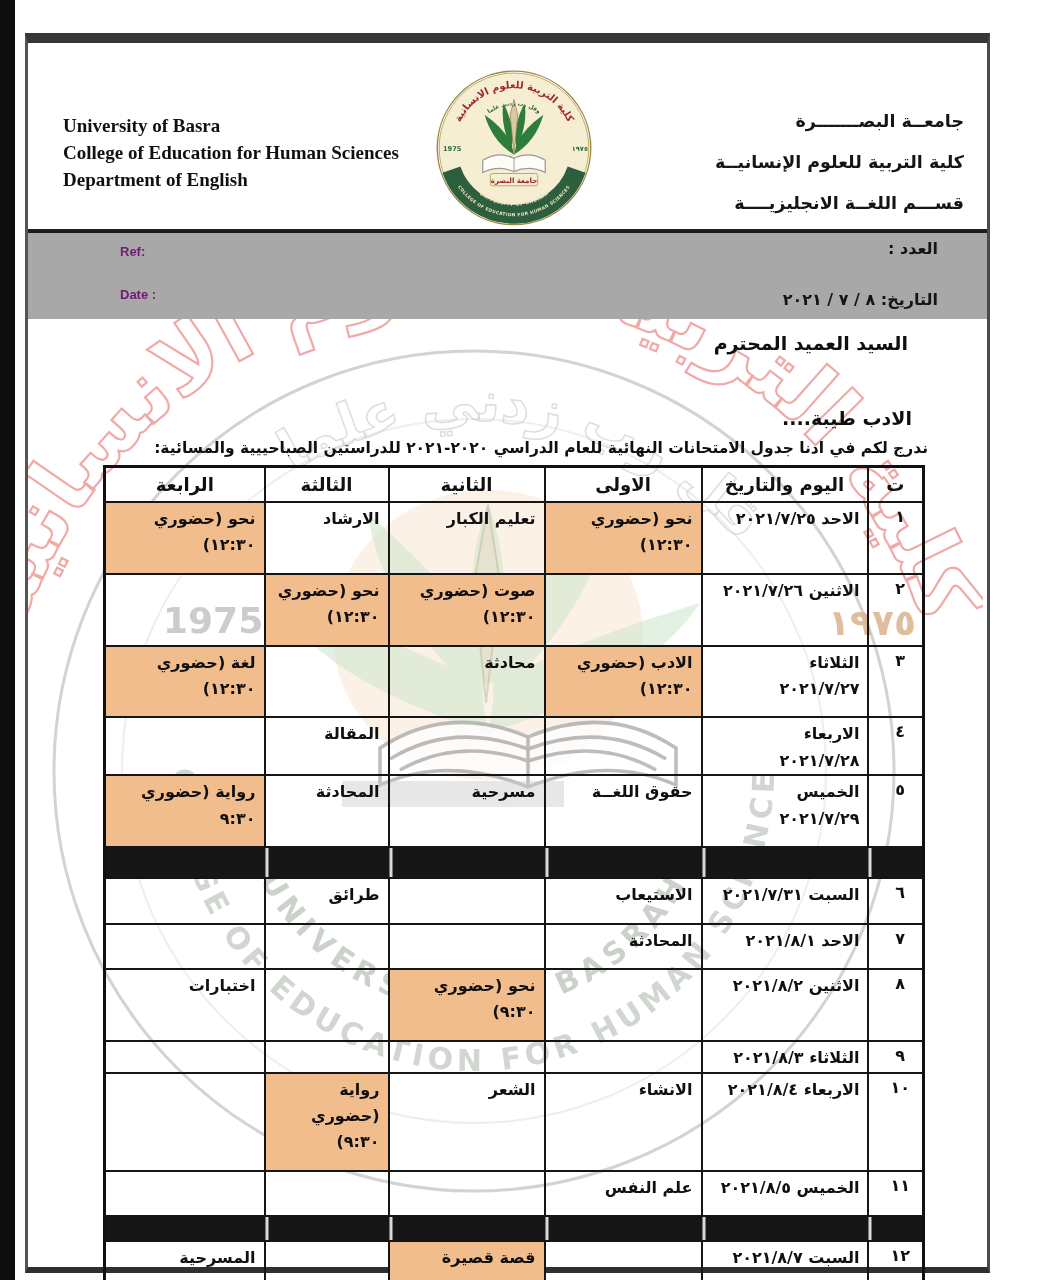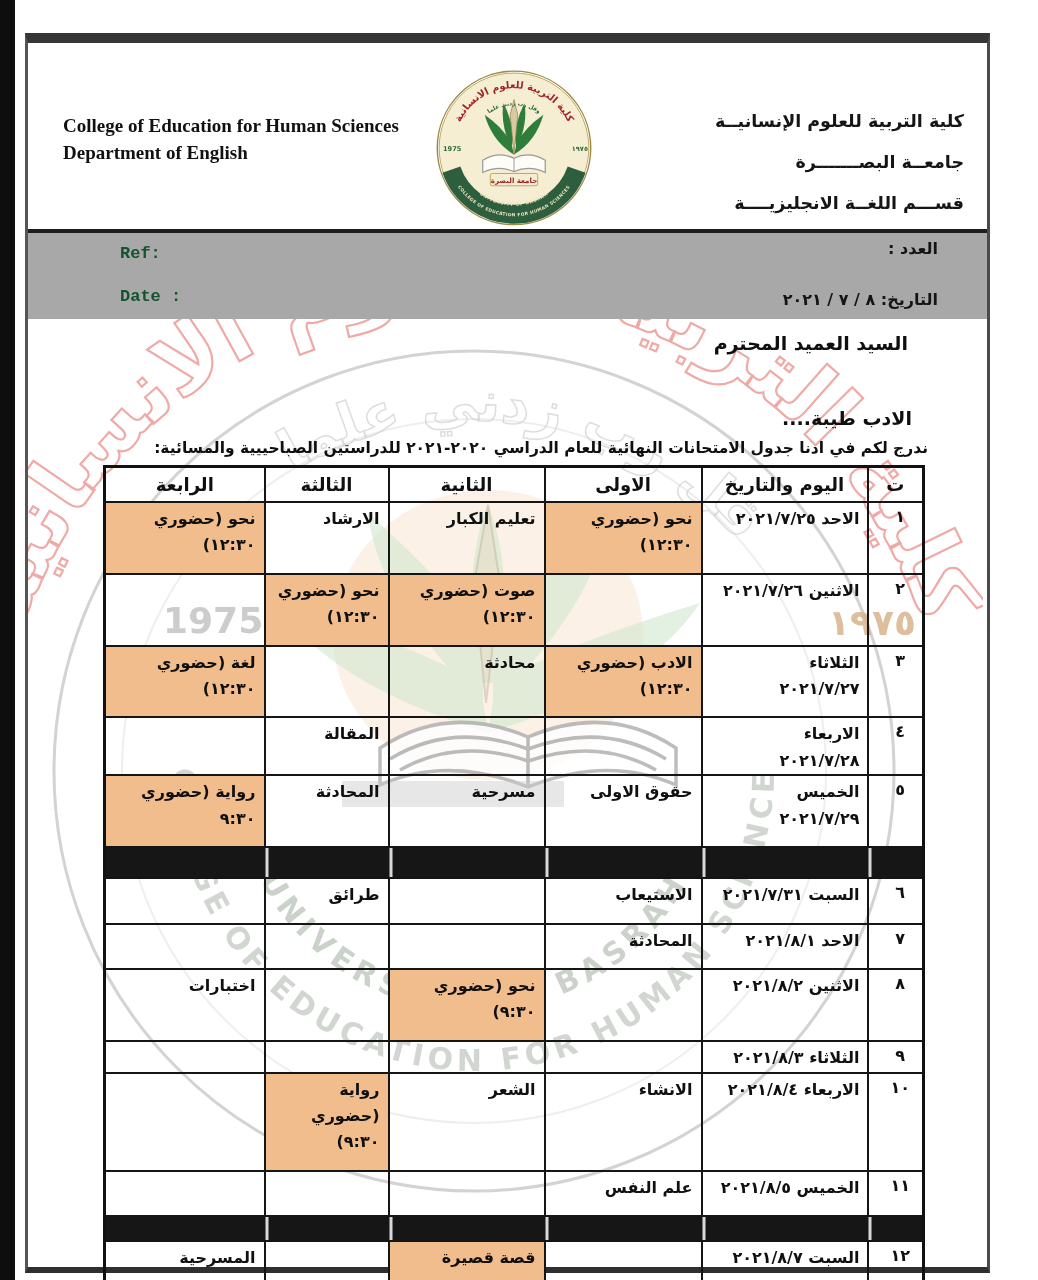--- a/index.html
+++ b/index.html
@@ -18,22 +18,22 @@
   
   .en-block{position:absolute;left:35px;top:69px;font-family:"Liberation Serif",serif;
     font-weight:bold;font-size:19px;line-height:27px;color:#111;}
   .ar-block{position:absolute;right:23px;top:58px;direction:rtl;text-align:right;
     font-weight:bold;font-size:17.5px;line-height:41px;color:#151515;}
   .logo{position:absolute;left:404px;top:13px;width:164px;height:180px;}
 
   
   .refbar{position:absolute;left:0;top:186px;width:100%;height:86px;background:#a8a8a8;
     border-top:4px solid #1d1d1d;}
-  .refbar .lbl{position:absolute;font-family:Liberation Mono, monospace;font-weight:bold;
-    font-size:17px;color:#14532d;}
+  .refbar .lbl{position:absolute;font-family:Liberation Sans, sans-serif;font-weight:bold;
+    font-size:13px;color:#701a75;}
   .refbar .ar{position:absolute;direction:rtl;font-weight:bold;font-size:16px;color:#141414;}
 
   
   .salutation{position:absolute;right:79px;top:289px;direction:rtl;font-weight:bold;font-size:19px;}
   .subject{position:absolute;left:0;top:325px;width:100%;text-align:center;direction:rtl;
     font-weight:bold;font-size:20px;transform:translateX(-22px);}
   .greeting{position:absolute;right:75px;top:364px;direction:rtl;font-weight:bold;font-size:19px;}
   .intro{position:absolute;right:59px;top:396px;direction:rtl;font-weight:bold;font-size:15.5px;}
 
   
@@ -101,20 +101,21 @@
     </text>
     <text font-size="30" font-weight="bold" fill="#9fae9f" opacity="0.55" letter-spacing="6">
       <textPath href="#wmEn1" startOffset="50%" text-anchor="middle">UNIVERSITY OF BASRAH</textPath>
     </text>
     <text font-size="30" font-weight="bold" fill="#a5aea5" opacity="0.5" letter-spacing="5">
       <textPath href="#wmEn2" startOffset="50%" text-anchor="middle">COLLEGE OF EDUCATION FOR HUMAN SCIENCES</textPath>
     </text>
   </svg>
 
   <div class="en-block">
+    <div>University of Basra</div>
     <div>College of Education for Human Sciences</div>
     <div>Department of English</div>
   </div>
 
   <svg class="logo" viewBox="0 0 166 190">
     <defs>
       <path id="lgTop" d="M 20,97 A 63 63 0 0 1 146,97"></path>
       <path id="lgMotto" d="M 38,97 A 45 45 0 0 1 128,97"></path>
       <path id="lgBand1" d="M 25.7,118 A 61 61 0 0 0 140.3,118"></path>
       <path id="lgBand2" d="M 14.1,118 A 72 72 0 0 0 151.9,118"></path>
@@ -145,22 +146,22 @@
       <textPath href="#lgBand1" startOffset="50%" text-anchor="middle">UNIVERSITY OF BASRAH</textPath>
     </text>
     <text font-size="4.6" font-weight="bold" fill="#efe6c0" letter-spacing="0.4">
       <textPath href="#lgBand2" startOffset="50%" text-anchor="middle">COLLEGE OF EDUCATION FOR HUMAN SCIENCES</textPath>
     </text>
     <text x="8" y="100" font-size="7" font-weight="bold" fill="#2f6b3a">1975</text>
     <text x="144" y="100" font-size="7" font-weight="bold" fill="#2f6b3a">١٩٧٥</text>
   </svg>
 
   <div class="ar-block">
+    <div>جامعــة البصـــــــرة</div>
     <div>كلية التربية للعلوم الإنسانيــة</div>
-    <div>جامعــة البصـــــــرة</div>
     <div>قســـم اللغــة الانجليزيــــة</div>
   </div>
 
   <div class="refbar">
     <div class="lbl" style="left:92px;top:11px;">Ref:</div>
     <div class="lbl" style="left:92px;top:54px;">Date :</div>
     <div class="ar" style="right:49px;top:6px;">العدد :</div>
     <div class="ar" style="right:49px;top:57px;">التاريخ: ٨ / ٧ / ٢٠٢١</div>
   </div>
 
@@ -226,21 +227,21 @@
 ٢٠٢١/٧/٢٨</td>
             <td class="subj"></td>
             <td class="subj"></td>
             <td class="subj">المقالة</td>
             <td class="subj"></td>
           </tr>
           <tr style="height: 68px;">
             <td class="no">٥</td>
             <td class="day">الخميس
 ٢٠٢١/٧/٢٩</td>
-            <td class="subj">حقوق الاولى</td>
+            <td class="subj">حقوق اللغــة</td>
             <td class="subj">مسرحية</td>
             <td class="subj">المحادثة</td>
             <td class="subj hl">رواية (حضوري
 ٩:٣٠</td>
           </tr>
           <tr class="sep" style="height: 31px;">
             <td colspan="6"></td>
           </tr>
           <tr style="height: 32px;">
             <td class="no">٦</td>

